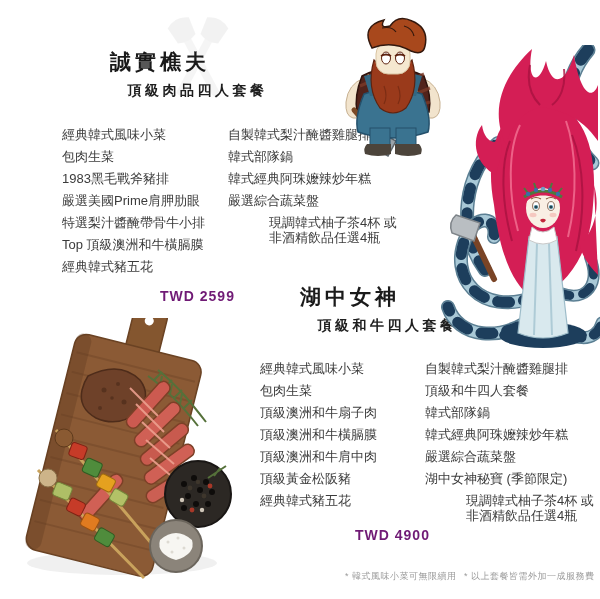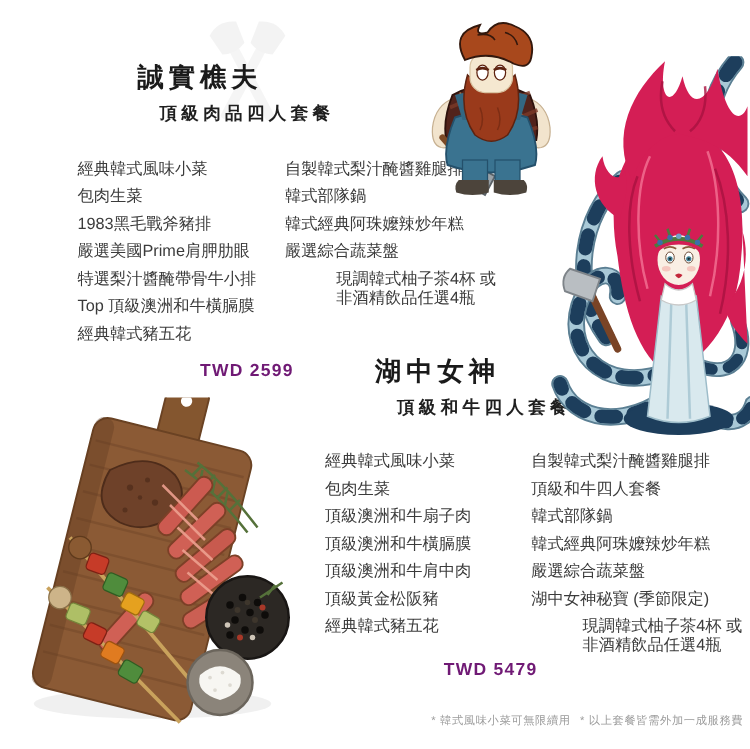--- a/index.html
+++ b/index.html
@@ -96,21 +96,21 @@
     <div class="item">自製韓式梨汁醃醬雞腿排</div>
     <div class="item">頂級和牛四人套餐</div>
     <div class="item">韓式部隊鍋</div>
     <div class="item">韓式經典阿珠嬤辣炒年糕</div>
     <div class="item">嚴選綜合蔬菜盤</div>
     <div class="item">湖中女神秘寶 (季節限定)</div>
     <div class="item twoline">現調韓式柚子茶4杯 或
 非酒精飲品任選4瓶</div>
   </div>
 
-  <div class="abs price" style="left:315px; top:527px; width:155px;">TWD 5479</div>
+  <div class="abs price" style="left:315px; top:527px; width:155px;">TWD 4900</div>
 
   <div class="abs footnote" style="left:345px; top:570px;">* 韓式風味小菜可無限續用</div>
   <div class="abs footnote" style="left:464px; top:570px;">* 以上套餐皆需外加一成服務費</div>
 
   <svg class="abs" style="left:332px; top:16px;" width="120" height="142" viewBox="0 0 120 142">
 
     <path d="M32 62 Q16 68 14 86 Q13 100 21 102 Q30 104 32 90 Z" fill="#f2e4cd" stroke="#c7b192" stroke-width="1"></path>
 
     <path d="M90 62 Q106 68 108 86 Q109 100 101 102 Q92 104 90 90 Z" fill="#f2e4cd" stroke="#c7b192" stroke-width="1"></path>
 

